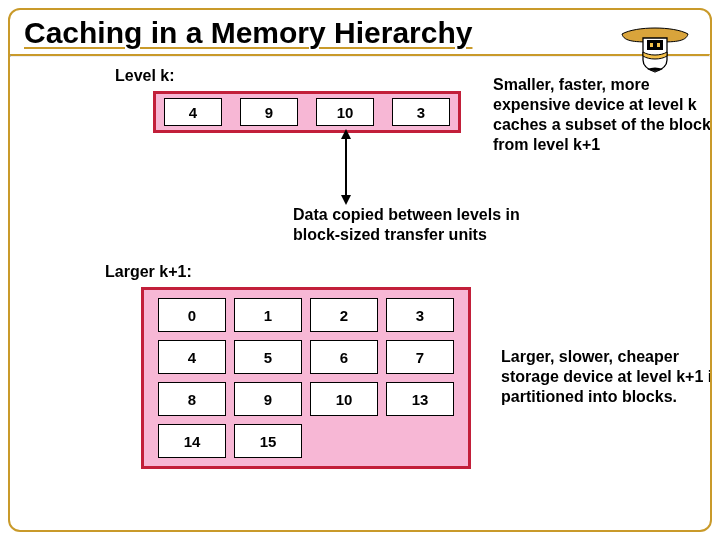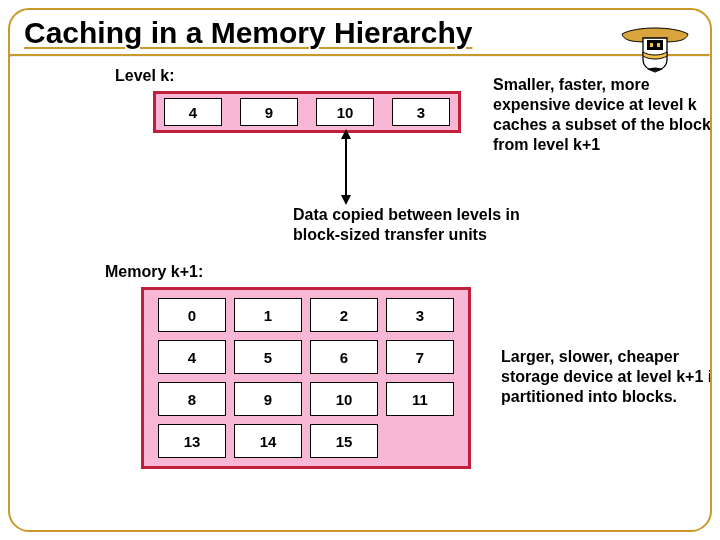--- a/index.html
+++ b/index.html
@@ -15,21 +15,21 @@
     box-sizing: border-box;
     width: 720px;
     height: 540px;
     padding: 8px;
   }
   .frame {
     box-sizing: border-box;
     width: 100%;
     height: 100%;
     border: 2px solid #c99a2a;
-    border-radius: 21px;
+    border-radius: 12px;
     position: relative;
     overflow: hidden;
   }
   .title-wrap {
     padding: 6px 14px 4px 14px;
   }
   .title {
     font-size: 30px;
     font-weight: bold;
     text-decoration: underline;
@@ -131,35 +131,34 @@
       <div class="annot" style="left:440px; top:18px; width:230px;">Smaller, faster, more expensive device at level k caches a subset of the blocks from level k+1</div>
 
       <svg class="arrow" style="left:285px; top:72px; width:16px; height:76px;" viewBox="0 0 16 76">
         <line x1="8" y1="6" x2="8" y2="70" stroke="#000" stroke-width="2"></line>
         <polygon points="8,0 3,10 13,10" fill="#000"></polygon>
         <polygon points="8,76 3,66 13,66" fill="#000"></polygon>
       </svg>
 
       <div class="annot" style="left:240px; top:148px; width:260px;">Data copied between levels in block-sized transfer units</div>
 
-      <div class="label" style="left:52px; top:206px;">Memory k+1:</div>
+      <div class="label" style="left:52px; top:206px;">Larger k+1:</div>
 
       <div class="grid-wrap" style="left:88px; top:230px;">
         <div class="cell">0</div>
         <div class="cell">1</div>
         <div class="cell">2</div>
         <div class="cell">3</div>
         <div class="cell">4</div>
         <div class="cell">5</div>
         <div class="cell">6</div>
         <div class="cell">7</div>
         <div class="cell">8</div>
         <div class="cell">9</div>
         <div class="cell">10</div>
-        <div class="cell">11</div>
         <div class="cell">13</div>
         <div class="cell">14</div>
         <div class="cell">15</div>
       </div>
 
       <div class="annot" style="left:448px; top:290px; width:236px;">Larger, slower, cheaper storage device at level k+1 is partitioned into blocks.</div>
 
     </div>
   </div>
 </div>

